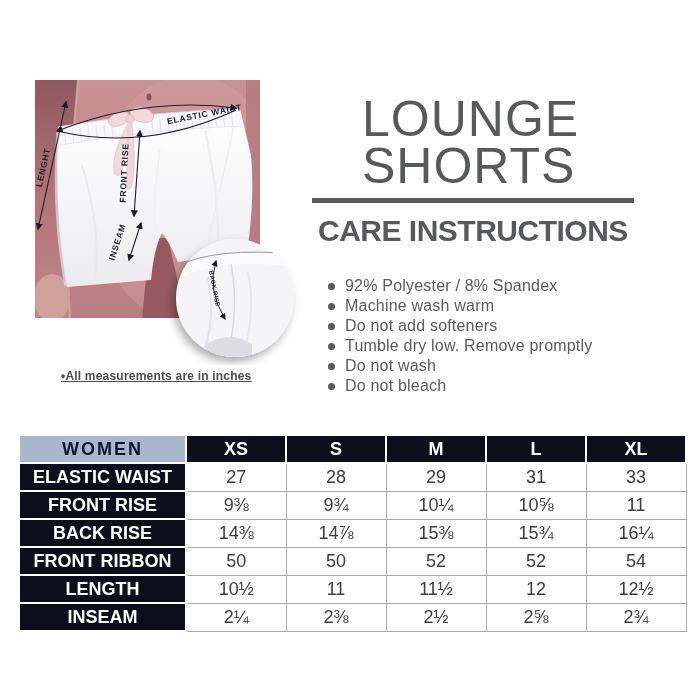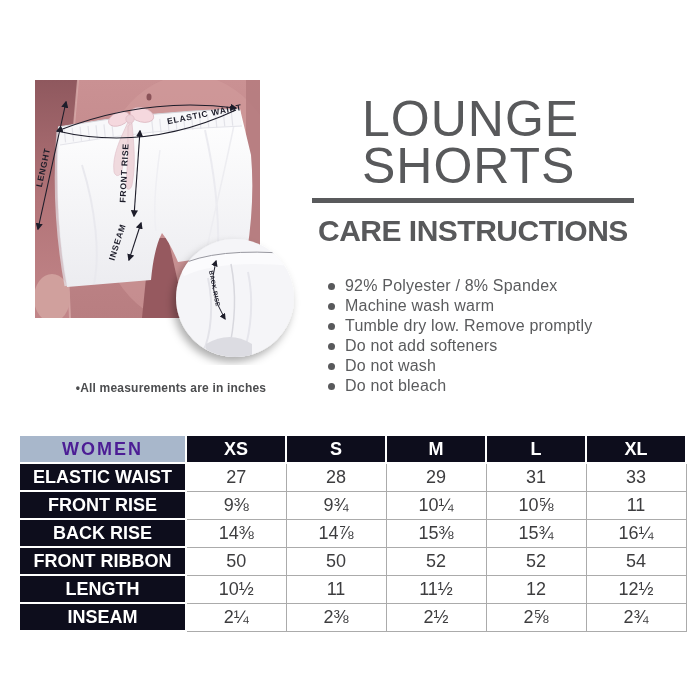--- a/index.html
+++ b/index.html
@@ -11,29 +11,29 @@
   .divider{position:absolute;left:312px;top:198px;width:322px;height:5px;background:#595a5c;}
   .care-heading{position:absolute;left:318px;top:216px;color:#58595b;font-weight:bold;
                 font-size:30px;line-height:30px;letter-spacing:-0.5px;white-space:nowrap;}
   .care-list{position:absolute;left:312px;top:260px;margin:16px;padding:0;list-style:none;}
   .care-list li{display:flex;align-items:center;height:20px;font-size:16px;color:#5a5b5d;
                 letter-spacing:0.2px;white-space:nowrap;}
   .care-list li::before{content:"";width:7px;height:7px;border-radius:50%;background:#58595b;
                 margin-right:10px;flex:0 0 auto;}
   
   .diagram-svg{position:absolute;left:0;top:55px;}
-  .footnote{position:absolute;left:61px;top:381px;width:220px;text-align:center;
-            font-size:12px;font-weight:bold;color:#4c4d4f;letter-spacing:0.2px;}
+  .footnote{position:absolute;left:61px;top:369px;width:220px;
+            font-size:12px;font-weight:bold;color:#4c4d4f;letter-spacing:0.2px;text-decoration:underline;}
   
   .size-table-wrap{position:absolute;left:18px;top:434px;width:667px;}
   table.size-table{border-collapse:collapse;table-layout:fixed;width:667px;}
   table.size-table th,table.size-table td{height:26px;text-align:center;vertical-align:middle;
             font-size:18px;padding:0;overflow:hidden;}
   .cell-dark{background:#0d0d1c;color:#ffffff;font-weight:bold;border:2px solid #ffffff;}
-  .cell-women{background:#a8b7cb;color:#4c1d95;font-weight:bold;letter-spacing:2px;
+  .cell-women{background:#a8b7cb;color:#0f172a;font-weight:bold;letter-spacing:2px;
             border:2px solid #ffffff;}
   .cell-value{background:#ffffff;color:#3d3d3f;border:1px solid #ababab;}
   svg text{font-family:"Liberation Sans",sans-serif;}
 </style>
 </head>
 <body>
 
 <div class="stage">
 
   <svg class="diagram-svg" width="320" height="310" viewBox="0 55 320 310" xmlns="http://www.w3.org/2000/svg">
@@ -135,22 +135,22 @@
 
   <div class="title-block">
     <div>LOUNGE</div>
     <div>SHORTS</div>
   </div>
   <div class="divider"></div>
   <div class="care-heading">CARE INSTRUCTIONS</div>
   <ul class="care-list">
     <li>92% Polyester / 8% Spandex</li>
     <li>Machine wash warm</li>
+    <li>Do not add softeners</li>
     <li>Tumble dry low. Remove promptly</li>
-    <li>Do not add softeners</li>
     <li>Do not wash</li>
     <li>Do not bleach</li>
   </ul>
 
   <div class="size-table-wrap">
     <table class="size-table">
       <colgroup>
         <col style="width:167px">
           <col style="width:100px">
           <col style="width:100px">

